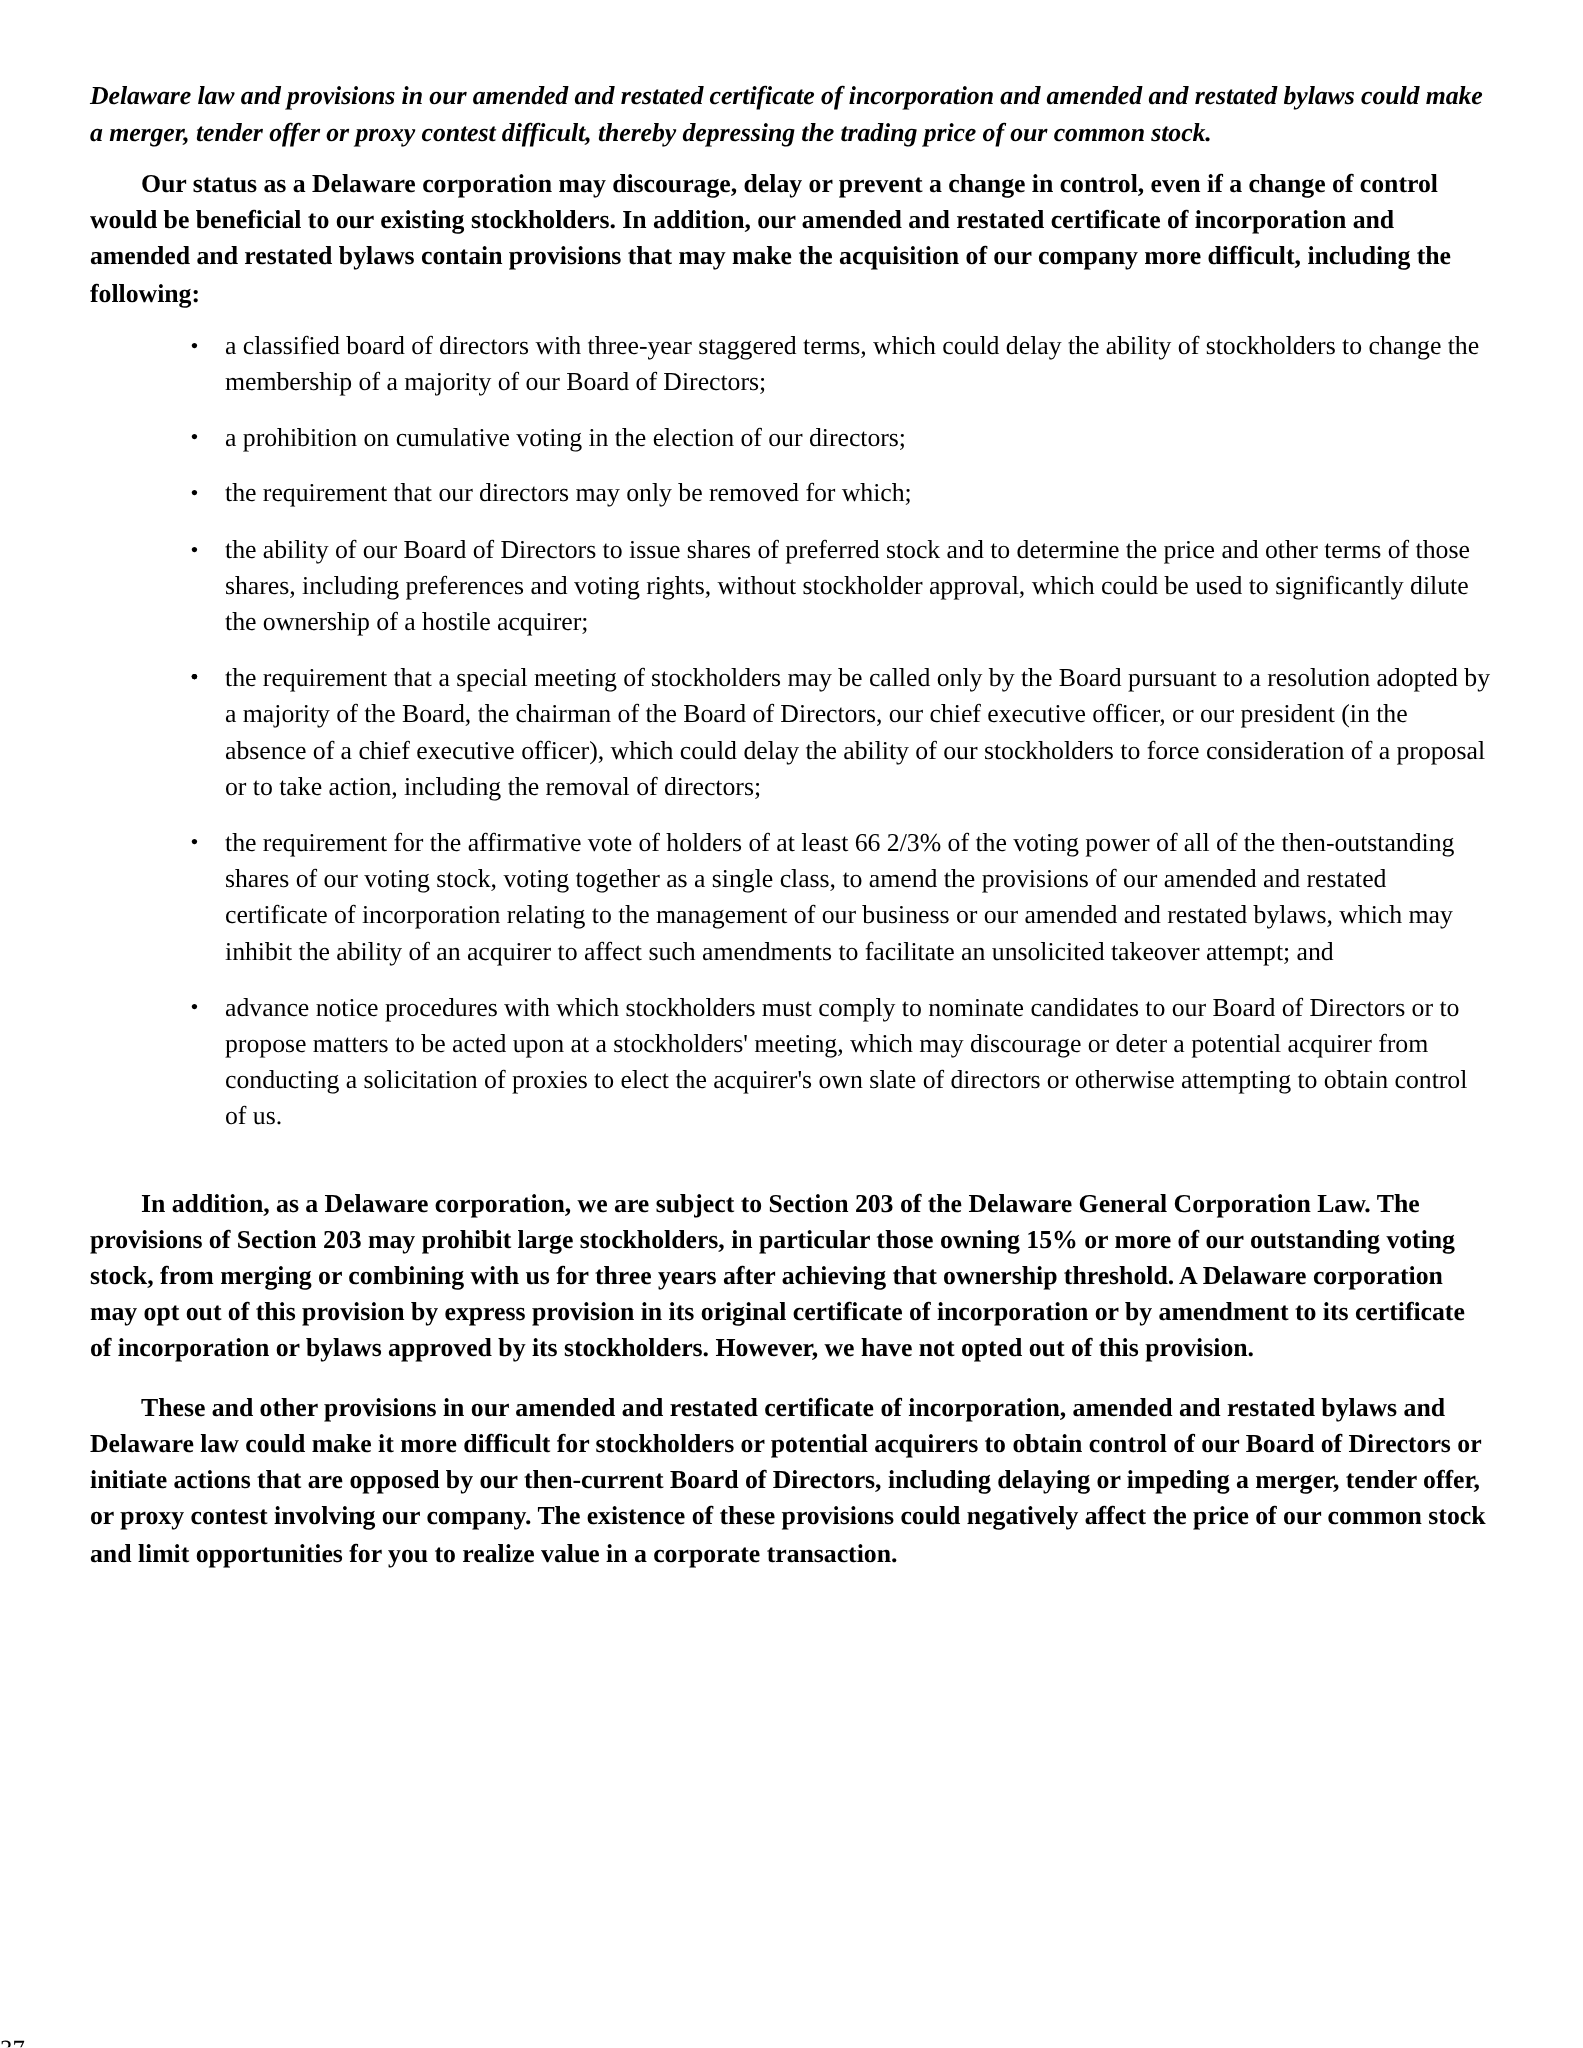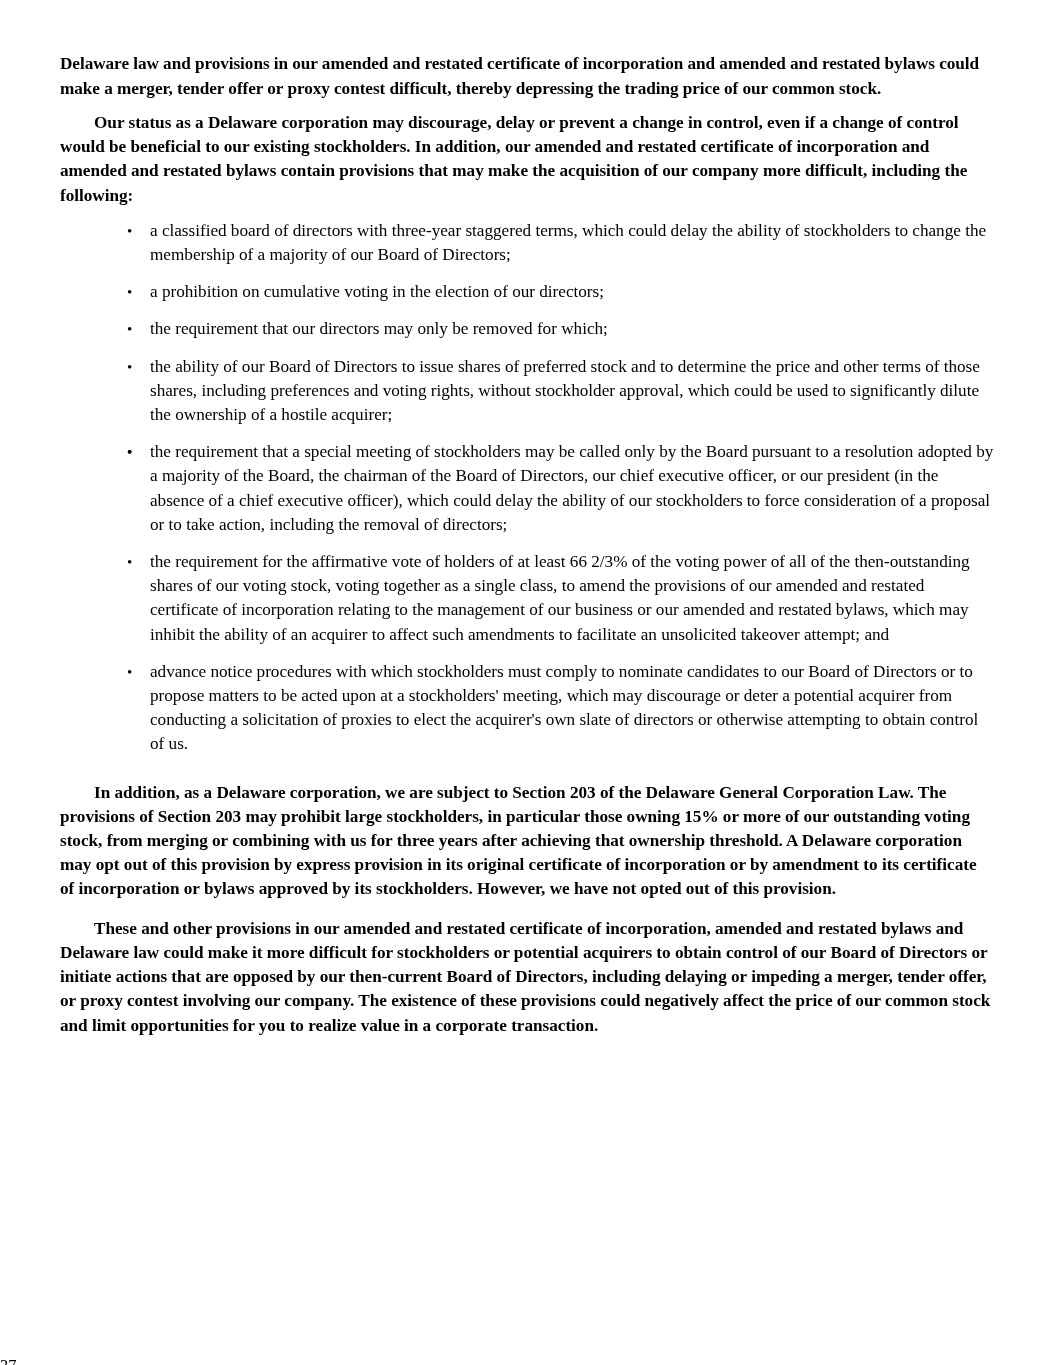--- a/index.html
+++ b/index.html
@@ -22,20 +22,21 @@
     overflow: hidden;
   }
   .content {
     position: absolute;
     left: 60px;
     top: 52px;
     width: 935px;
   }
   .risk-heading {
     font-weight: bold;
+    font-style: italic;
     font-size: 17.2px;
     line-height: 24.5px;
     margin: 0 0 10px 0;
     letter-spacing: -0.05px;
   }
   p.body-text {
     font-size: 17.2px;
     line-height: 24.2px;
     margin: 0 0 11px 0;
     text-indent: 34px;
@@ -59,21 +60,21 @@
     margin-bottom: 0;
   }
   .bullet-marker {
     position: absolute;
     left: 67px;
     top: 0;
     font-size: 15px;
     line-height: 24.2px;
   }
   .closing-block {
-    margin-top: 24px;
+    margin-top: 34px;
   }
   .closing-block p.body-text {
     margin-bottom: 0;
   }
   .para-gap {
     height: 15px;
   }
   .page-number {
     position: absolute;
     left: 0;

